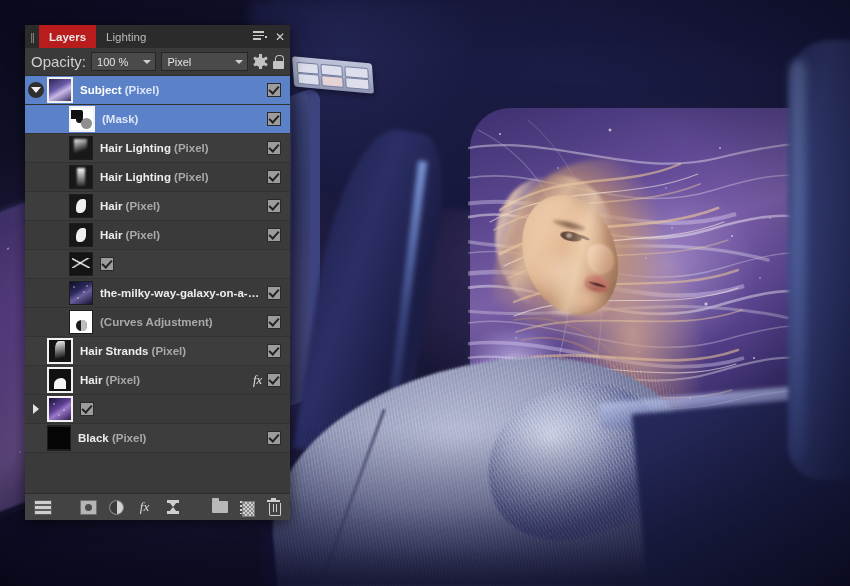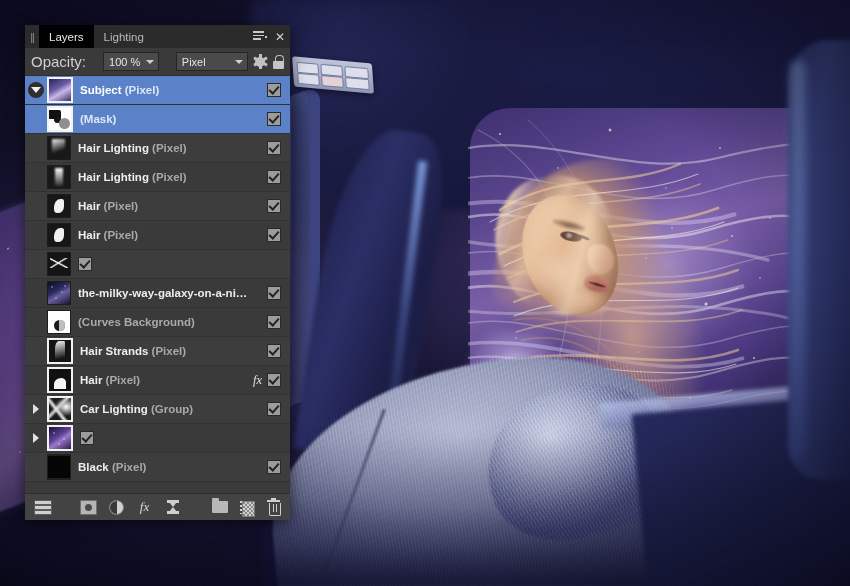--- a/index.html
+++ b/index.html
@@ -287,40 +287,39 @@
   }
 
   
   .titlebar{
     height:23px;background:#2b2b2b;display:flex;align-items:stretch;flex:0 0 auto;
   }
   .grip{width:14px;display:flex;align-items:center;justify-content:center;color:#8a8a8a;font-size:11px;letter-spacing:-1px;}
   .tab{
     padding:0 10px;display:flex;align-items:center;font-size:11.5px;color:#b9b9b9;cursor:default;
   }
-  .tab.active{background:#000000;color:#e8e8e8;}
+  .tab.active{background:#b91c1c;color:#e8e8e8;font-weight:bold;}
   .titlebar-spacer{flex:1;}
   .tb-btn{width:20px;display:flex;align-items:center;justify-content:center;cursor:default;}
   .hamburger{display:inline-block;width:11px;}
   .hamburger i{display:block;height:1.5px;background:#c9c9c9;margin-bottom:2px;}
   .hamburger i:nth-child(3){width:8px;}
   .ham-dot{width:2px;height:2px;background:#c9c9c9;margin-left:1px;display:inline-block;vertical-align:bottom;}
   .xclose{color:#d2d2d2;font-size:12px;font-weight:bold;line-height:1;}
 
   
   .optrow{
     height:27px;background:#3a3a3a;display:flex;align-items:center;padding:0 6px;gap:5px;flex:0 0 auto;
     border-bottom:1px solid #2e2e2e;
   }
   .opt-label{color:#cfcfcf;font-size:15px;}
   .combo{
     position:relative;height:17px;background:#4a4a4a;border:1px solid #262626;
     display:flex;align-items:center;padding:0 16px 0 5px;color:#e4e4e4;font-size:11px;
     cursor:default;
-    margin-left:12px;
   }
   .combo .caret{
     position:absolute;right:4px;top:50%;margin-top:-1.5px;
     width:0;height:0;border-left:4px solid transparent;border-right:4px solid transparent;border-top:4px solid #cfcfcf;
   }
   #opacity-combo{width:72px;}
   #blend-combo{width:108px;}
   .gear{width:14px;height:14px;position:relative;}
   .gear::before{
     content:"";position:absolute;inset:2px;border-radius:50%;
@@ -374,21 +373,21 @@
   .row.sel .lname .ltype{color:#dde6f6;}
   .fx{font-family:"Liberation Serif",serif;font-style:italic;font-size:12.5px;color:#e0e0e0;margin-right:5px;}
   .chk{
     width:12px;height:12px;background:#9c9c9c;border:1px solid #2a2a2a;margin-right:9px;flex:0 0 auto;
     position:relative;
   }
   .chk::after{
     content:"";position:absolute;left:3px;top:0px;width:4px;height:8px;
     border:solid #222;border-width:0 2px 2px 0;transform:rotate(42deg);
   }
-  .indent-1{}
+  .indent-1{padding-left:22px;}
 
   
   .bottombar{
     height:26px;background:#434343;display:flex;align-items:center;flex:0 0 auto;
     border-top:1px solid #2d2d2d;padding:0 8px;gap:0;
   }
   .bb-left{display:flex;align-items:center;}
   .bb-mid{flex:1;display:flex;align-items:center;justify-content:center;gap:11px;}
   .bb-right{display:flex;align-items:center;gap:10px;}
   .ic{width:17px;height:17px;display:flex;align-items:center;justify-content:center;cursor:default;}
@@ -674,42 +673,34 @@
       </div>
       <div class="row alt indent-1">
         <div class="disc"></div>
         <div class="thumb t-galaxy"></div>
         <div class="lname">the-milky-way-galaxy-on-a-ni…</div>
         <div class="chk"></div>
       </div>
       <div class="row alt indent-1">
         <div class="disc"></div>
         <div class="thumb t-curves"></div>
-        <div class="lname adj-name"><span class="ltype">(Curves Background)</span></div>
+        <div class="lname adj-name"><span class="ltype">(Curves Adjustment)</span></div>
         <div class="chk"></div>
       </div>
       <div class="row">
         <div class="disc"></div>
         <div class="thumb t-strands white-b"></div>
         <div class="lname">Hair Strands <span class="ltype">(Pixel)</span></div>
         <div class="chk"></div>
       </div>
       <div class="row alt">
         <div class="disc"></div>
         <div class="thumb t-hairfx white-b"></div>
         <div class="lname">Hair <span class="ltype">(Pixel)</span></div>
         <span class="fx">fx</span>
-        <div class="chk"></div>
-      </div>
-      <div class="row">
-        <div class="disc">
-          <span class="tri-right"></span>
-        </div>
-        <div class="thumb t-carlight white-b"></div>
-        <div class="lname">Car Lighting <span class="ltype">(Group)</span></div>
         <div class="chk"></div>
       </div>
       <div class="row alt">
         <div class="disc">
           <span class="tri-right"></span>
         </div>
         <div class="thumb t-bg white-b"></div>
         <div class="chk"></div>
       </div>
       <div class="row">

